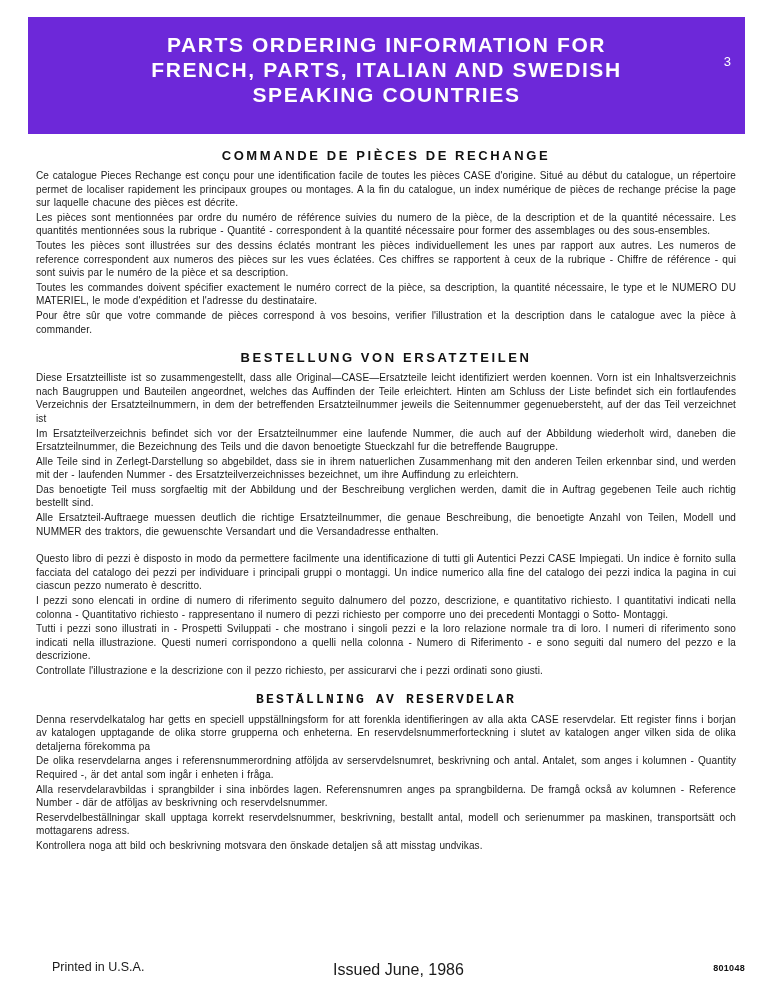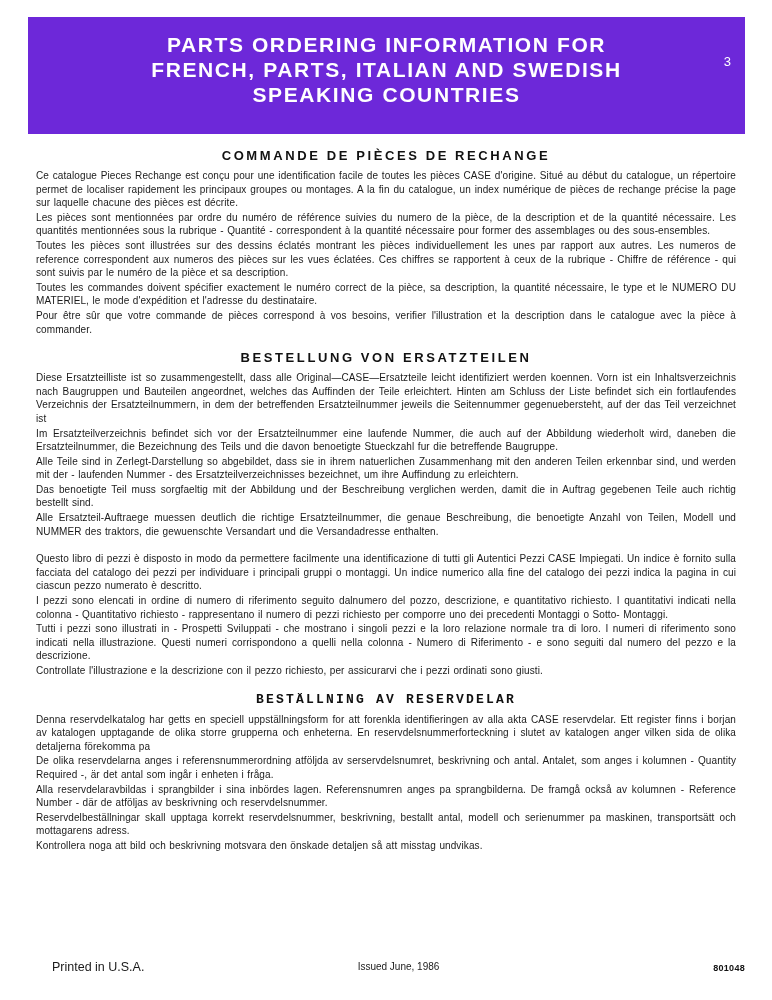--- a/index.html
+++ b/index.html
@@ -120,21 +120,21 @@
     font-size: 12.5px;
     font-family: "Liberation Sans", sans-serif;
     color: #1a1a1a;
   }
   .footer-center {
     position: absolute;
     left: 0;
     right: 0;
     top: 1px;
     text-align: center;
-    font-size: 10px;
+    font-size: 16px;
     font-family: "Liberation Sans", sans-serif;
     color: #1a1a1a;
   }
   .footer-right {
     position: absolute;
     right: 0;
     top: 3px;
     font-size: 9px;
     font-weight: bold;
     font-family: "Liberation Sans", sans-serif;

